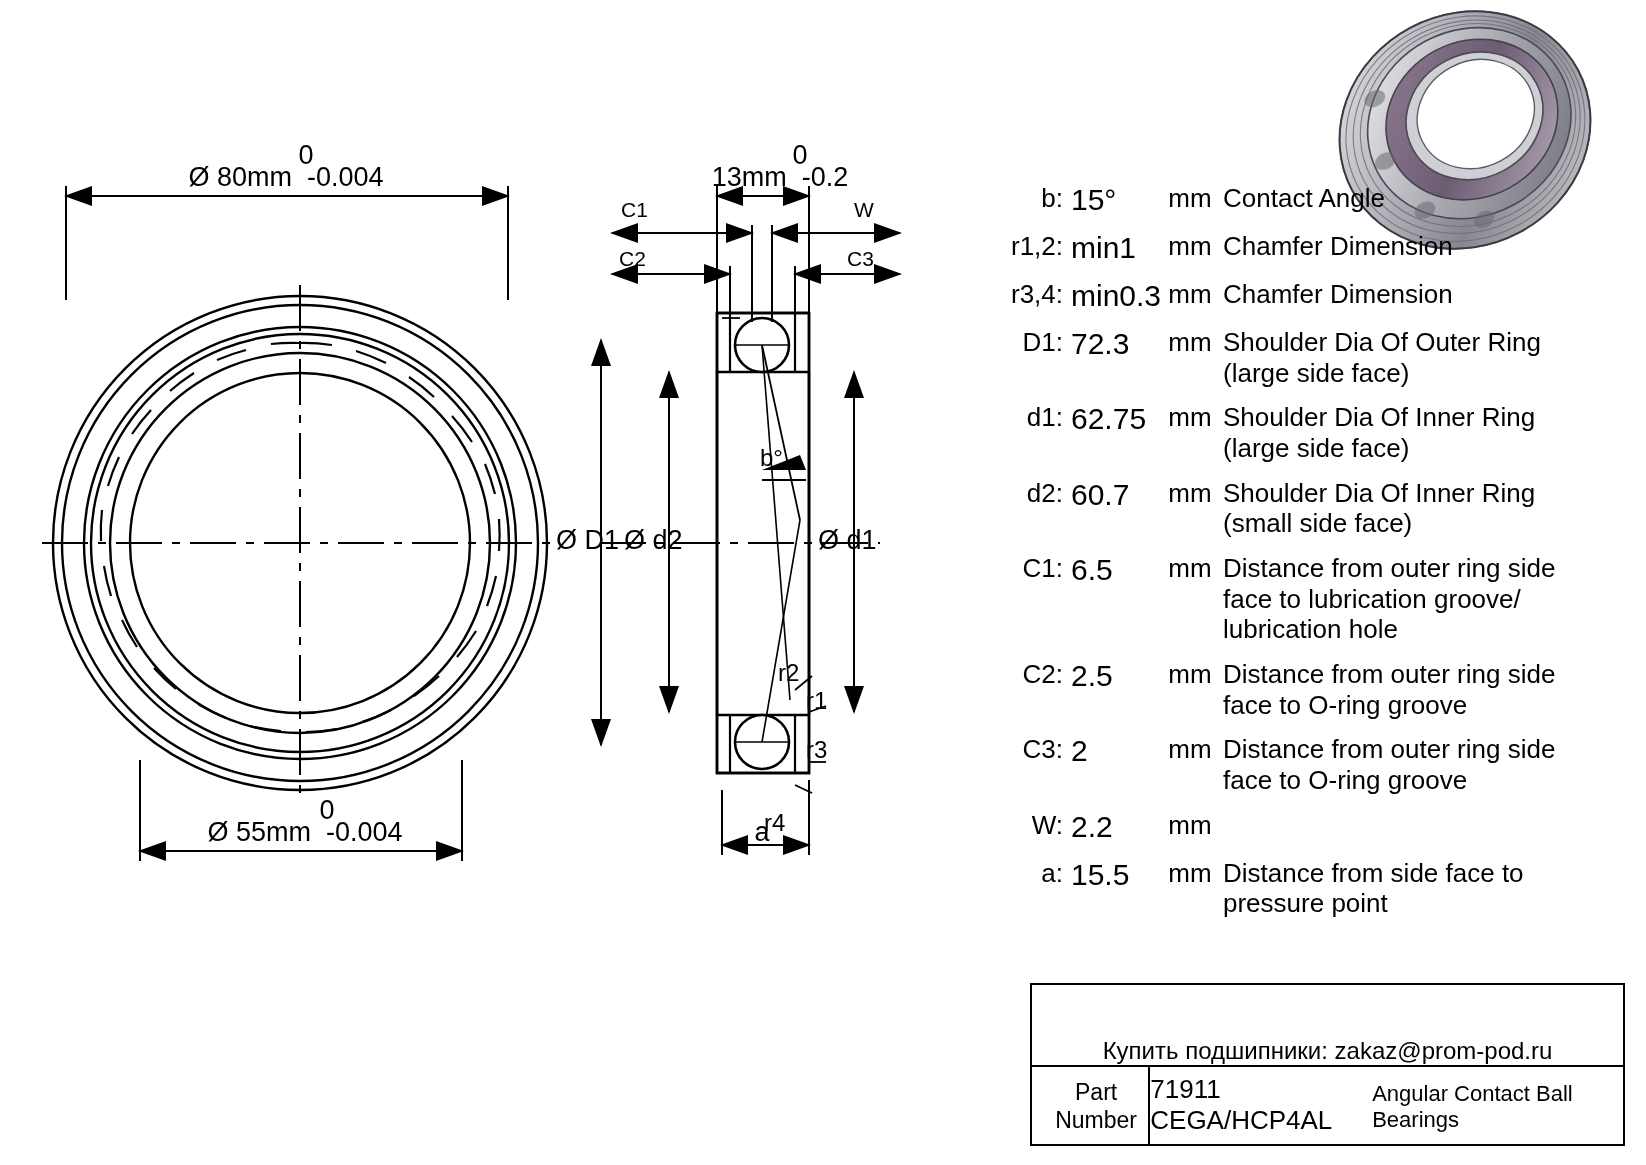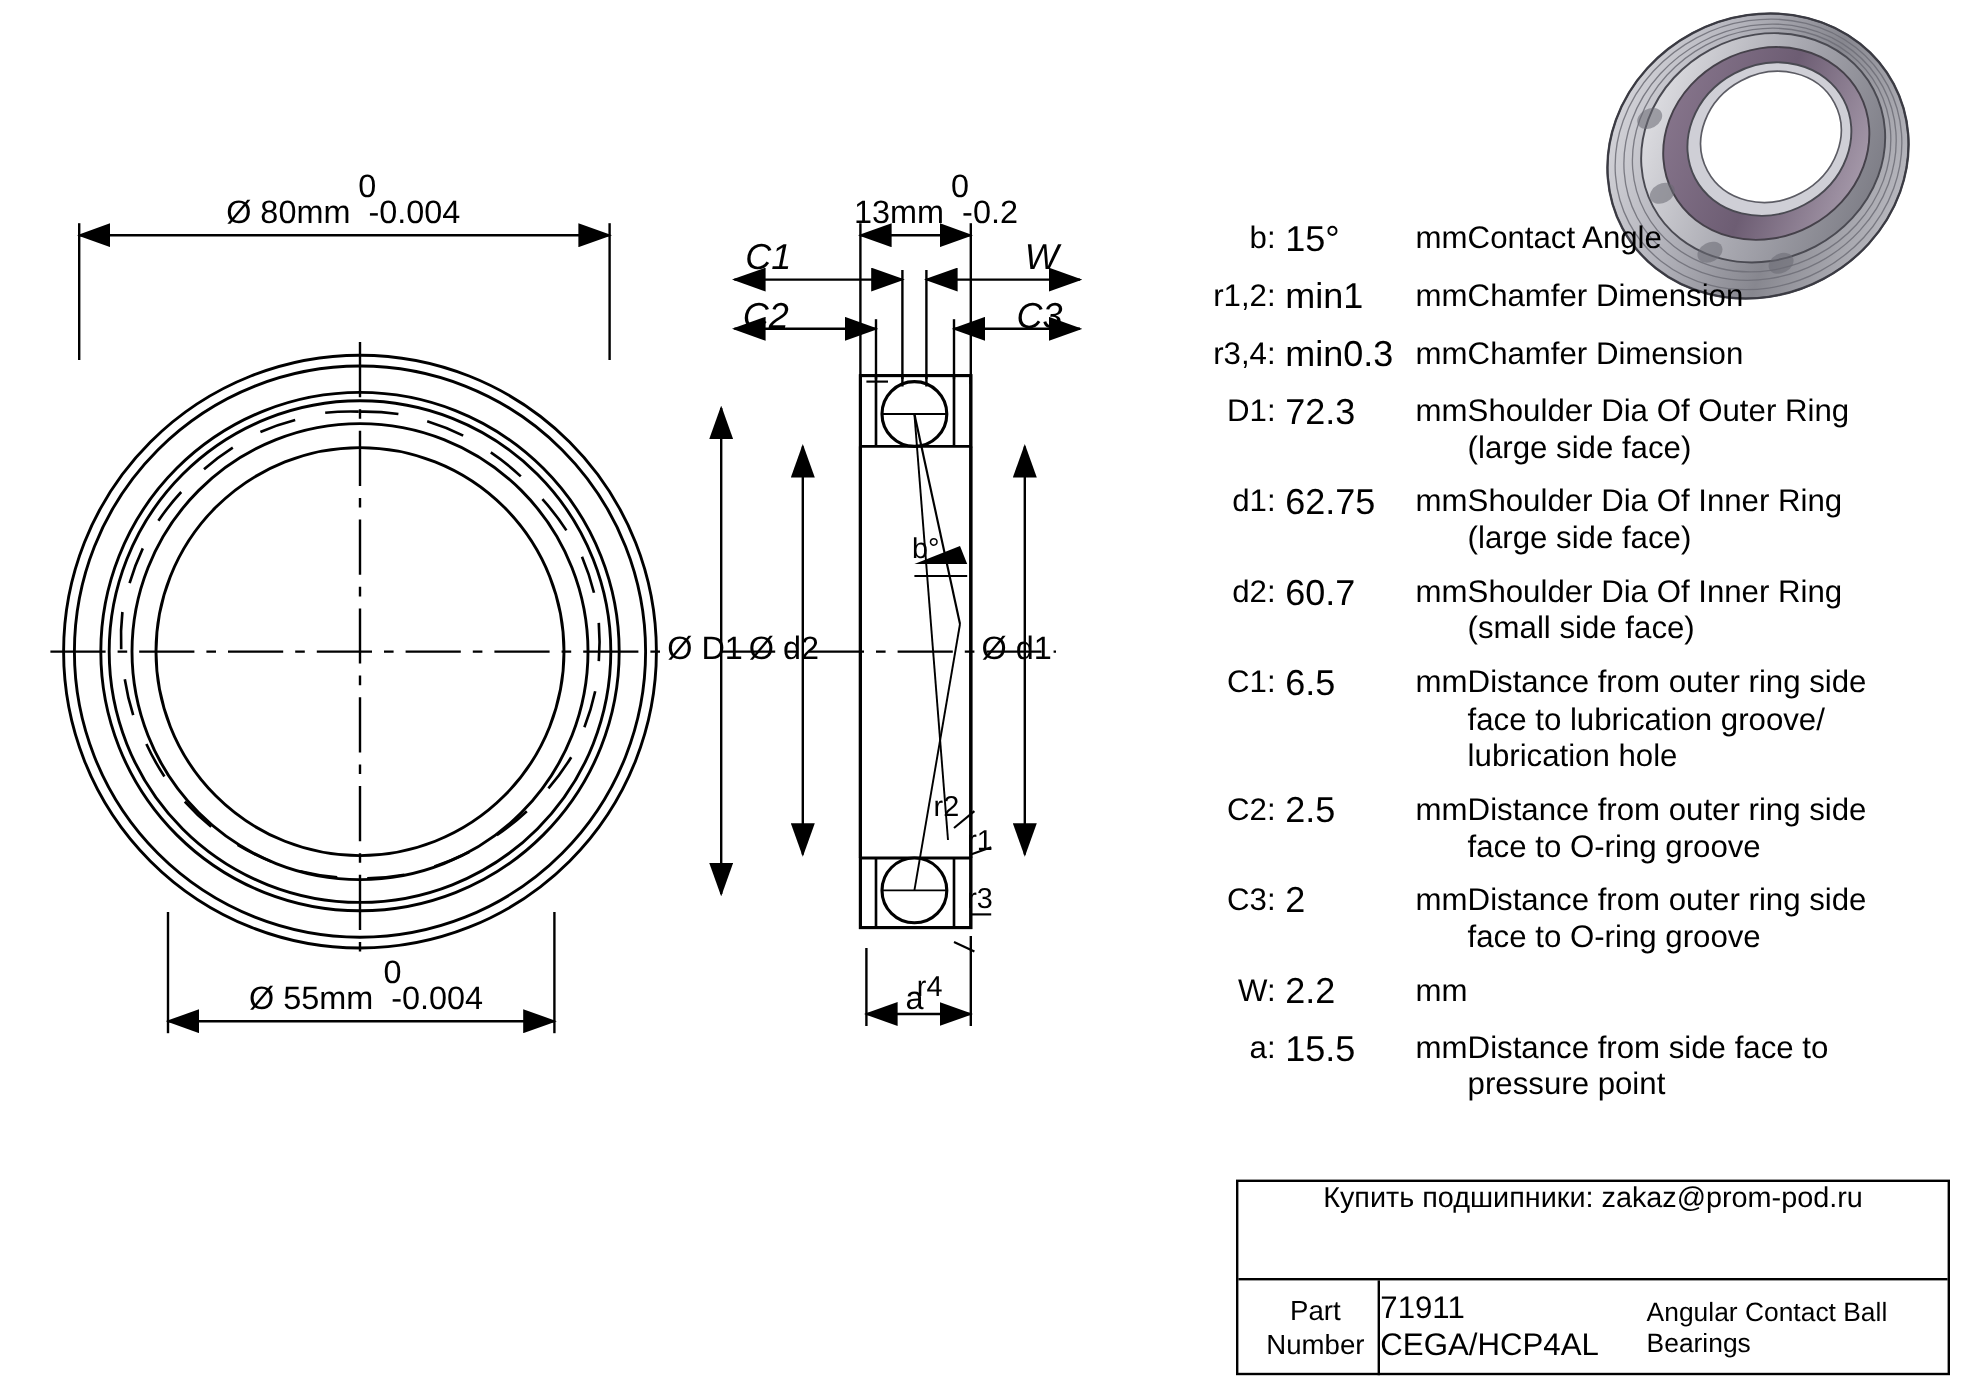--- a/index.html
+++ b/index.html
@@ -28,21 +28,21 @@
     height: 1165px;
   }
   .txt {
     position: absolute;
     white-space: pre;
     line-height: 1.12;
   }
   
   .dim-label { font-size: 27px; }
   .dim-small { font-size: 24px; }
-  .tag { font-size: 30px; font-style: italic; }
+  .tag { font-size: 21px; }
 
   
   .spec-table {
     position: absolute;
     left: 975px;
     top: 183px;
     width: 620px;
   }
   .spec-row {
     display: flex;
@@ -57,21 +57,21 @@
     flex: 0 0 auto;
   }
   .spec-val {
     width: 86px;
     text-align: left;
     font-size: 30px;
     flex: 0 0 auto;
   }
   .spec-unit {
     width: 66px;
-    text-align: right;
+    text-align: center;
     font-size: 26px;
     flex: 0 0 auto;
   }
   .spec-desc {
     font-size: 26px;
     flex: 1 1 auto;
     line-height: 1.18;
   }
 
   
@@ -81,21 +81,21 @@
     top: 983px;
     width: 595px;
     height: 163px;
     border: 2px solid #000;
     box-sizing: border-box;
   }
   .tb-top {
     height: 80px;
     border-bottom: 2px solid #000;
     display: flex;
-    align-items: flex-start;
+    align-items: flex-end;
     justify-content: center;
   }
   .tb-contact {
     font-size: 24px;
     text-align: center;
   }
   .tb-bottom {
     height: 79px;
     display: flex;
     padding-left: 12px;

